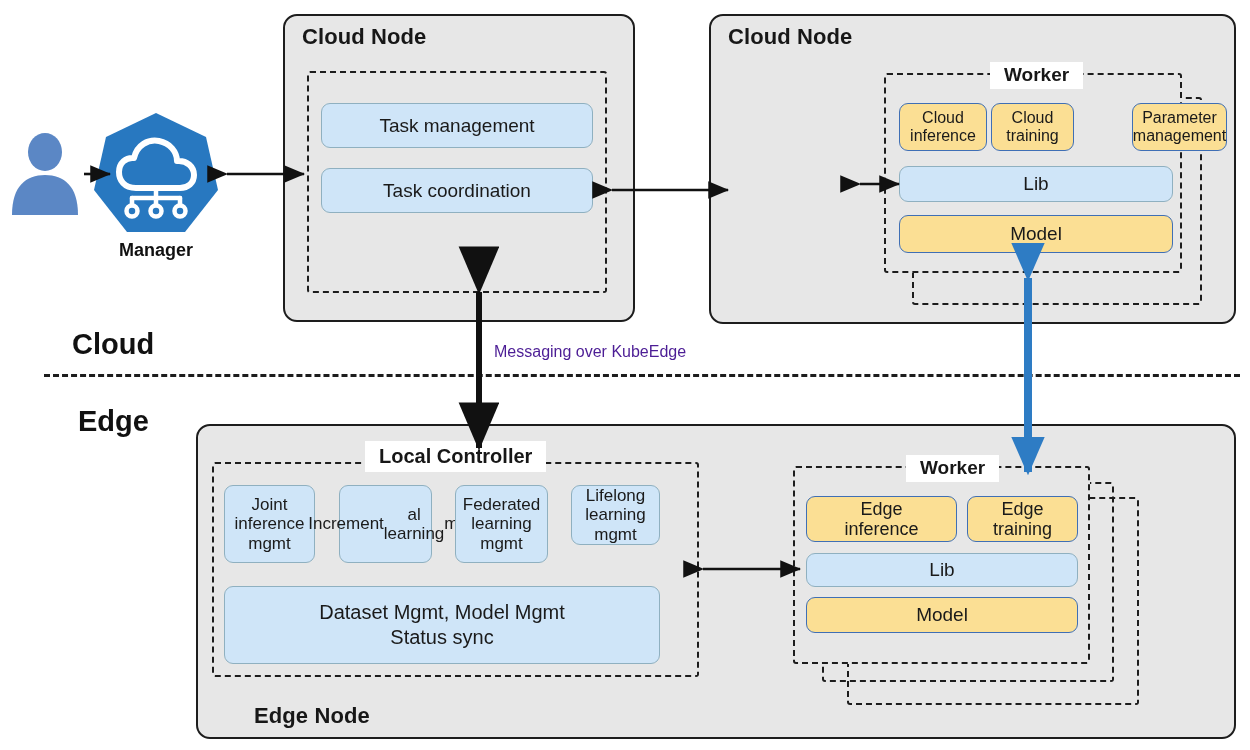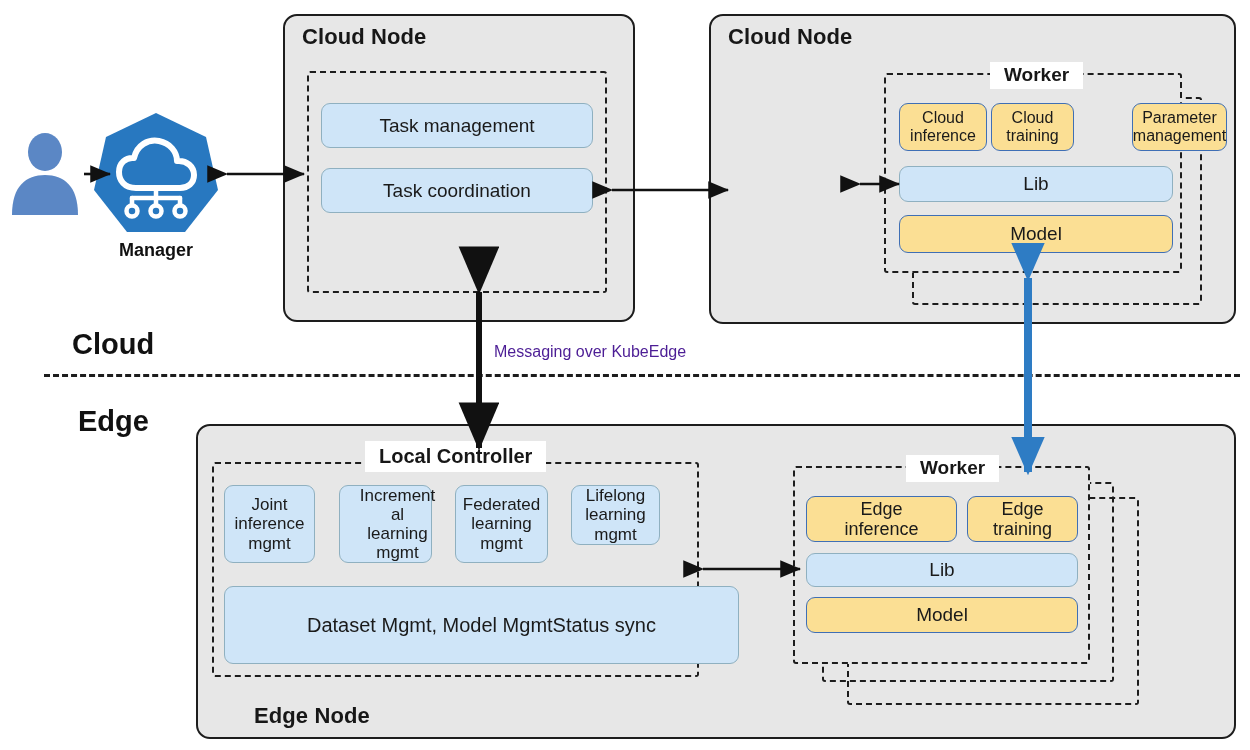--- a/index.html
+++ b/index.html
@@ -183,37 +183,37 @@
   <div class="abs node-title" style="left:254px;top:703px;">Edge Node</div>
 
   <div class="abs dashbox" style="left:212px;top:462px;width:487px;height:215px;"></div>
   <div class="abs group-label ctr" style="left:365px;top:441px;height:31px;font-size:20px;">Local Controller</div>
 
   <div class="abs box blue" style="left:224px;top:485px;width:91px;height:78px;flex-direction:column;font-size:17px;">
     <span>Joint</span>
     <span>inference</span>
     <span>mgmt</span>
   </div>
-  <div class="abs box blue" style="left:339px;top:485px;width:93px;height:78px;flex-direction:column;font-size:17px;padding-left:24px;">
+  <div class="abs box blue" style="left:339px;top:485px;width:93px;height:78px;flex-direction:row;font-size:17px;padding-left:24px;">
     <span>Increment</span>
     <span>al learning</span>
     <span>mgmt</span>
   </div>
   <div class="abs box blue" style="left:455px;top:485px;width:93px;height:78px;flex-direction:column;font-size:17px;">
     <span>Federated</span>
     <span>learning</span>
     <span>mgmt</span>
   </div>
   <div class="abs box blue" style="left:571px;top:485px;width:89px;height:60px;flex-direction:column;font-size:17px;">
     <span>Lifelong</span>
     <span>learning</span>
     <span>mgmt</span>
   </div>
 
-  <div class="abs box blue" style="left:224px;top:586px;width:515px;height:78px;flex-direction:row;font-size:20px;line-height:1.25;">
+  <div class="abs box blue" style="left:224px;top:586px;width:436px;height:78px;flex-direction:column;font-size:20px;line-height:1.25;">
     <span>Dataset Mgmt, Model Mgmt</span>
     <span>Status sync</span>
   </div>
 
   <div class="abs dashbox-ghost" style="left:847px;top:497px;width:292px;height:208px;"></div>
   <div class="abs dashbox-ghost" style="left:822px;top:482px;width:292px;height:200px;"></div>
   <div class="abs dashbox" style="left:793px;top:466px;width:297px;height:198px;background:#e7e7e7;"></div>
   <div class="abs group-label ctr" style="left:906px;top:455px;height:27px;">Worker</div>
 
   <div class="abs box yellow" style="left:806px;top:496px;width:151px;height:46px;flex-direction:column;font-size:18px;">

